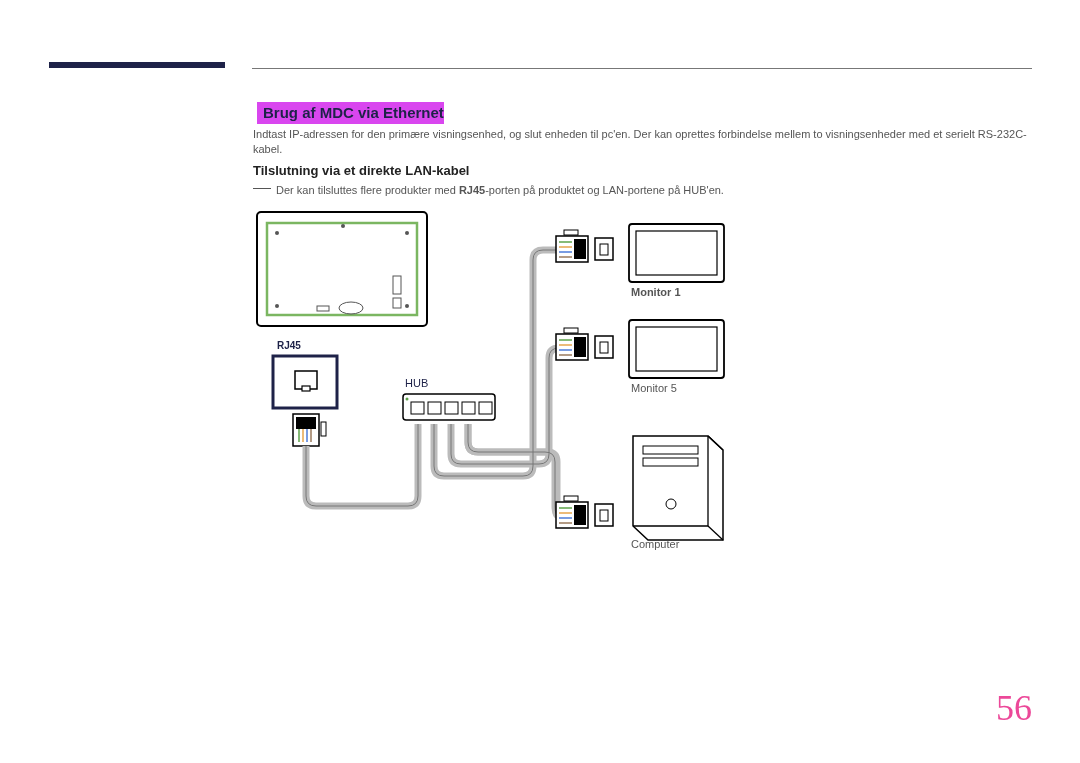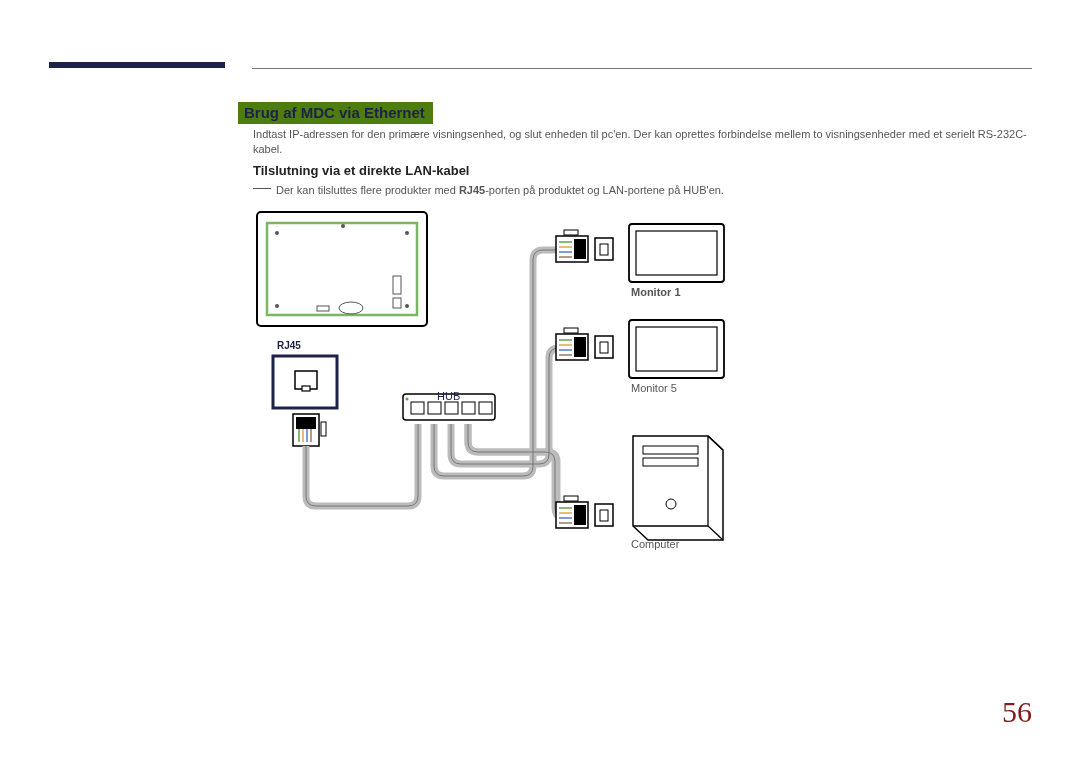--- a/index.html
+++ b/index.html
@@ -15,24 +15,24 @@
   .accent-bar {
     position: absolute;
     left: 49px;
     top: 62px;
     width: 176px;
     height: 6px;
     background: #1e2248;
   }
   .section-title {
     position: absolute;
-    left: 238px;
+    left: 257px;
     top: 102px;
-    background: #4d7c0f;
-    padding: 2px 8px 3px 6px;
+    background: #d946ef;
+    padding: 2px 0 3px 6px;
     font-weight: bold;
     font-size: 15px;
     color: #1e2248;
   }
   .intro {
     position: absolute;
     left: 253px;
     top: 127px;
     font-size: 11px;
     color: #555;
@@ -85,22 +85,22 @@
   }
   .dev-label {
     position: absolute;
     font-size: 11px;
     color: #555;
   }
   .page-number {
     position: absolute;
     right: 48px;
     bottom: 34px;
-    font-size: 30px;
-    color: #7f1d1d;
+    font-size: 36px;
+    color: #ec4899;
     font-family: Georgia, 'Times New Roman', serif;
   }
 </style>
 </head>
 <body>
 
 <div class="page">
 
   <div class="accent-bar"></div>
   <div class="top-rule"></div>
@@ -243,20 +243,20 @@
         <path d="M455 230 L470 244" fill="none" stroke="#000" stroke-width="1.3"></path>
 
         <rect x="390" y="240" width="55" height="8" fill="#fff" stroke="#000" stroke-width="1"></rect>
         <rect x="390" y="252" width="55" height="8" fill="#fff" stroke="#000" stroke-width="1"></rect>
 
         <circle cx="418" cy="298" r="5" fill="#fff" stroke="#000" stroke-width="1"></circle>
       </g>
     </svg>
 
     <div class="rj45-label" style="left:24px; top:134px;">RJ45</div>
-    <div class="hub-label" style="left:152px; top:184px;margin-left:32px;">HUB</div>
+    <div class="hub-label" style="left:152px; top:171px;">HUB</div>
     <div class="dev-label" style="left:378px; top:80px;font-weight:bold;">Monitor 1</div>
     <div class="dev-label" style="left:378px; top:176px;">Monitor 5</div>
     <div class="dev-label" style="left:378px; top:332px;">Computer</div>
   </div>
 
   <div class="page-number">56</div>
 </div>
 
 </body></html>

